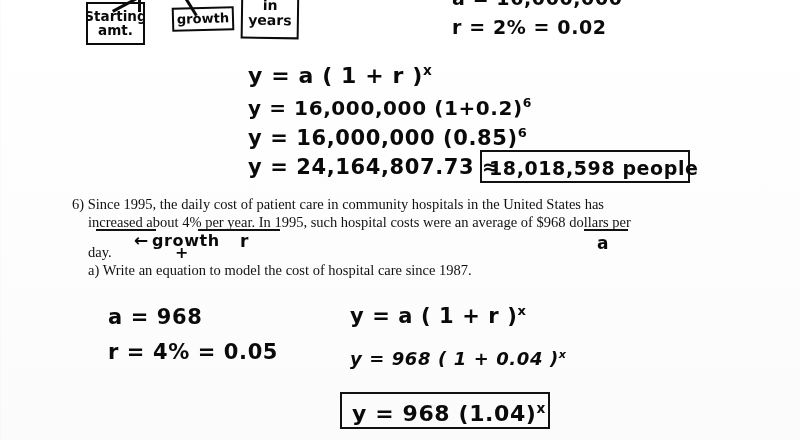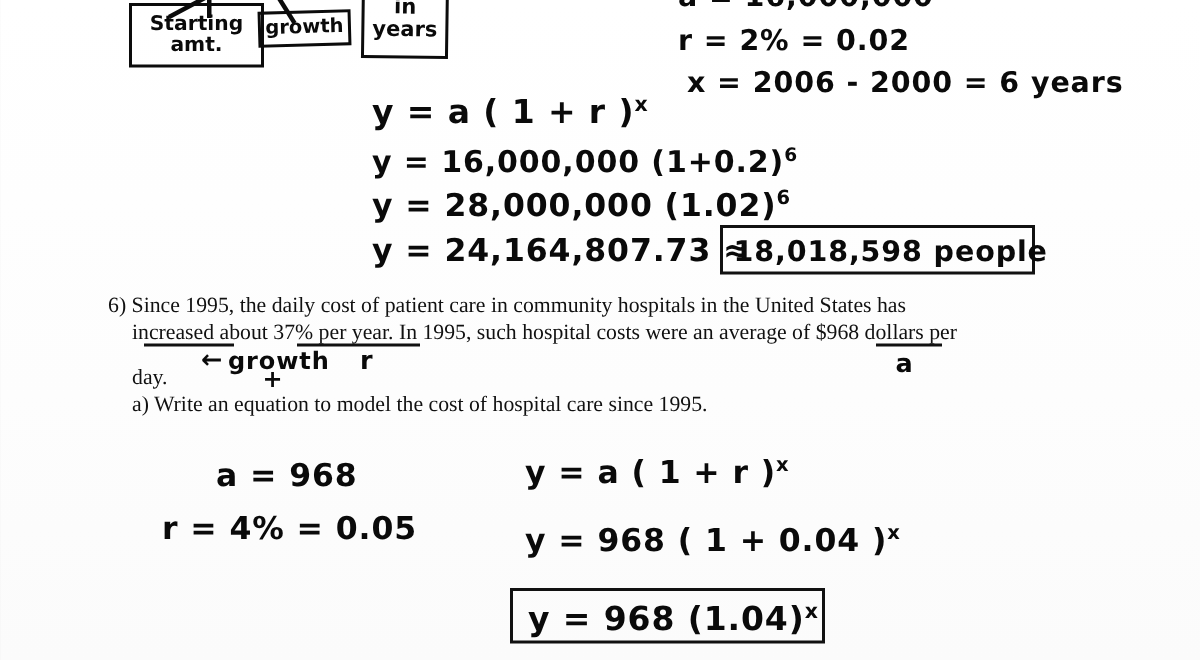--- a/index.html
+++ b/index.html
@@ -75,21 +75,21 @@
   .clipTop{overflow:hidden;}
 </style>
 </head>
 <body>
 
 <div id="sheet">
 
   <div class="leader" style="left:138px;top:-6px;width:2.5px;height:18px;"></div>
   <div class="leader" style="left:112px;top:10px;width:30px;height:2.5px;transform:rotate(-28deg);"></div>
 
-  <div class="hwbox" style="left:86px;top:2px;width:90px;height:43px;font-size:13.5px;">
+  <div class="hwbox" style="left:86px;top:2px;width:59px;height:43px;font-size:13.5px;">
     <span>Starting</span>
     <span>amt.</span>
   </div>
 
   <div class="leader" style="left:186px;top:-4px;width:22px;height:2.5px;transform:rotate(58deg);"></div>
 
   <div class="hwbox" style="left:172px;top:7px;width:62px;height:24px;font-size:13px;transform:rotate(-1.6deg);">
     <span>growth</span>
   </div>
 
@@ -99,52 +99,49 @@
   </div>
 
   <div class="hw clipTop" style="left:452px;top:-13px;font-size:19px;">
     <span>a = 16,000,000</span>
   </div>
 
   <div class="hw" style="left:452px;top:16px;font-size:19px;">
     <span>r = 2% = 0.02</span>
   </div>
 
-  <div class="hw" style="left:458px;top:44px;font-size:19px;">
-    <span>x = 2006 - 2000 = 6 years</span>
-  </div>
 
   <div class="hw" style="left:248px;top:62px;font-size:22px;">
     <span>y = a ( 1 + r )</span><span class="sup">x</span>
   </div>
 
   <div class="hw" style="left:248px;top:95px;font-size:20px;">
     <span>y = 16,000,000 (1+0.2)</span><span class="sup">6</span>
   </div>
 
   <div class="hw" style="left:248px;top:125px;font-size:21px;">
-    <span>y = 28,000,000 (1.02)</span><span class="sup">6</span>
+    <span>y = 16,000,000 (0.85)</span><span class="sup">6</span>
   </div>
 
   <div class="hw" style="left:248px;top:155px;font-size:21px;">
     <span>y = 24,164,807.73  ≈</span>
   </div>
 
   <div class="boxed" style="left:480px;top:150px;width:210px;height:33px;">
     <div class="hw" style="left:7px;top:5px;font-size:19px;">
       <span>18,018,598 people</span>
     </div>
   </div>
 
   <div class="typed" style="left:72px;top:196px;">
     <span>6) Since 1995, the daily cost of patient care in community hospitals in the United States has</span>
   </div>
 
   <div class="typed" style="left:88px;top:214px;">
-    <span>increased about 37% per year. In 1995, such hospital costs were an average of $968 dollars per</span>
+    <span>increased about 4% per year. In 1995, such hospital costs were an average of $968 dollars per</span>
   </div>
 
   <div class="typed" style="left:88px;top:244px;">
     <span>day.</span>
   </div>
 
   <div class="uline" style="left:198px;top:229px;width:82px;"></div>
 
   <div class="uline" style="left:96px;top:229px;width:60px;"></div>
 
@@ -160,36 +157,36 @@
     <span>+</span>
   </div>
   <div class="hw" style="left:240px;top:231px;font-size:17px;">
     <span>r</span>
   </div>
   <div class="hw" style="left:597px;top:233px;font-size:17px;">
     <span>a</span>
   </div>
 
   <div class="typed" style="left:88px;top:262px;">
-    <span>a) Write an equation to model the cost of hospital care since 1995.</span>
+    <span>a) Write an equation to model the cost of hospital care since 1987.</span>
   </div>
 
-  <div class="hw" style="left:108px;top:305px;font-size:21px;margin-left:36px;">
+  <div class="hw" style="left:108px;top:305px;font-size:21px;">
     <span>a = 968</span>
   </div>
 
   <div class="hw" style="left:108px;top:340px;font-size:21px;">
     <span>r = 4% = 0.05</span>
   </div>
 
   <div class="hw" style="left:350px;top:303px;font-size:21px;">
     <span>y = a ( 1 + r )</span><span class="sup">x</span>
   </div>
 
-  <div class="hw" style="left:350px;top:348px;font-size:21px;">
+  <div class="hw" style="left:350px;top:348px;font-size:18px;font-style:italic;">
     <span>y = 968 ( 1 + 0.04 )</span><span class="sup">x</span>
   </div>
 
   <div class="boxed" style="left:340px;top:392px;width:210px;height:37px;">
     <div class="hw" style="left:10px;top:6px;font-size:22px;">
       <span>y = 968 (1.04)</span><span class="sup">x</span>
     </div>
   </div>
 
 </div>

